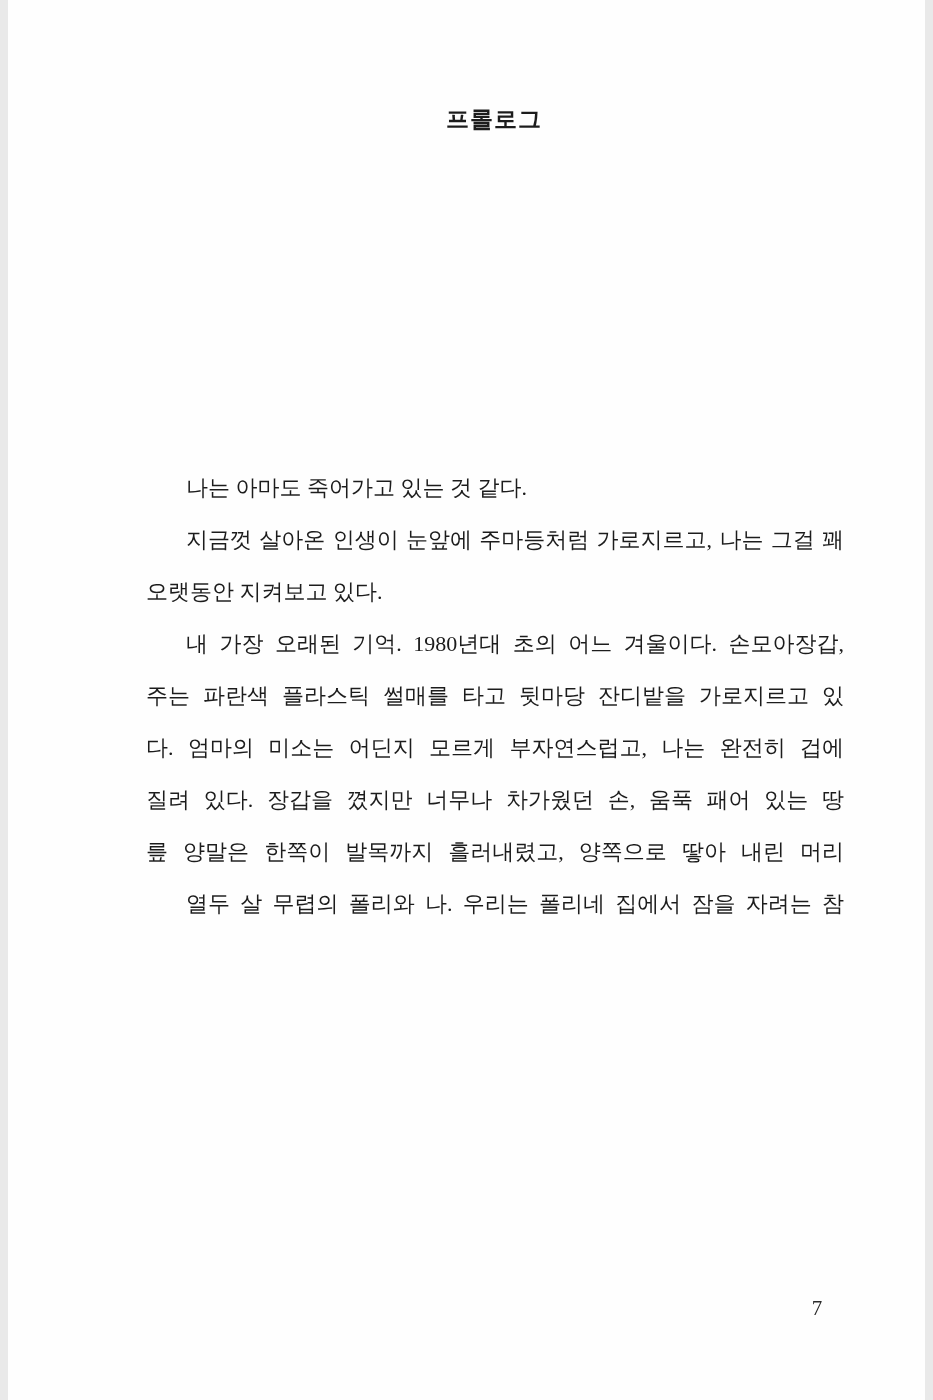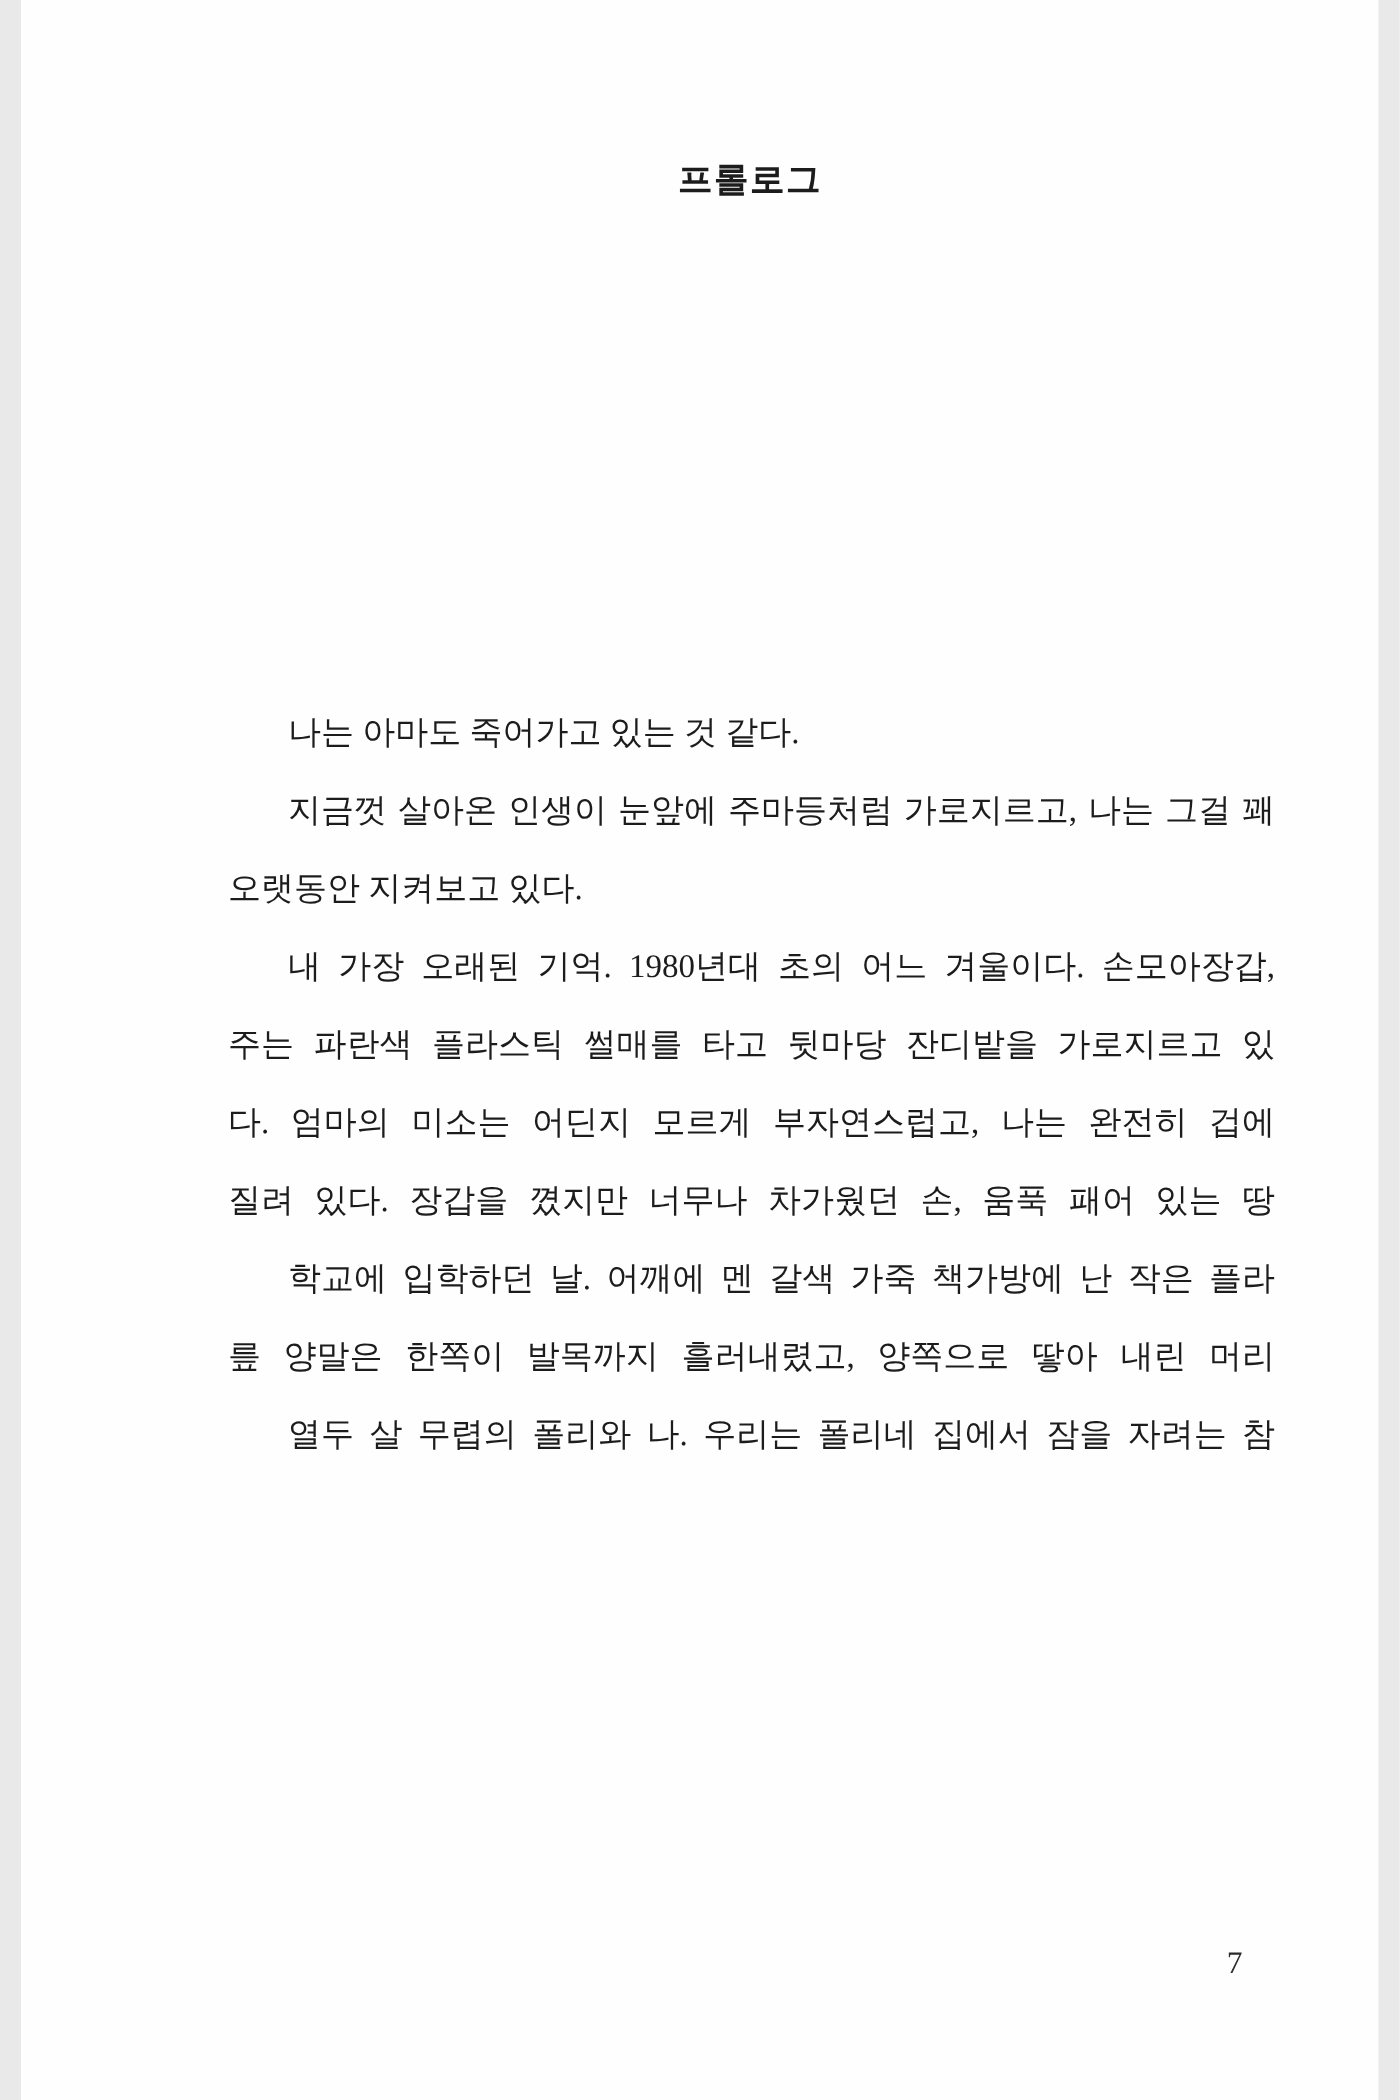--- a/index.html
+++ b/index.html
@@ -9,20 +9,21 @@
   }
   .book-page {
     position: relative;
     width: 905px;
     height: 1400px;
     margin: 0 auto;
     background: #fefefe;
     color: #1c1c1c;
     font-family: "Liberation Serif", "DejaVu Serif", serif;
     overflow: hidden;
+    padding-left: 12px;
   }
   .chapter-title {
     position: absolute;
     top: 106px;
     left: 137px;
     width: 698px;
     margin: 0;
     text-align: center;
     font-size: 23px;
     line-height: 28px;
@@ -68,19 +69,18 @@
   <h1 class="chapter-title">프롤로그</h1>
 
   <div class="body-text">
       <div class="text-line indent short">나는 아마도 죽어가고 있는 것 같다.</div>
       <div class="text-line indent">지금껏 살아온 인생이 눈앞에 주마등처럼 가로지르고, 나는 그걸 꽤</div>
       <div class="text-line short">오랫동안 지켜보고 있다.</div>
       <div class="text-line indent">내 가장 오래된 기억. 1980년대 초의 어느 겨울이다. 손모아장갑,</div>
       <div class="text-line">주는 파란색 플라스틱 썰매를 타고 뒷마당 잔디밭을 가로지르고 있</div>
       <div class="text-line">다. 엄마의 미소는 어딘지 모르게 부자연스럽고, 나는 완전히 겁에</div>
       <div class="text-line">질려 있다. 장갑을 꼈지만 너무나 차가웠던 손, 움푹 패어 있는 땅</div>
-      <div class="text-line indent">학교에 입학하던 날. 어깨에 멘 갈색 가죽 책가방에 난 작은 플라</div>
       <div class="text-line">릎 양말은 한쪽이 발목까지 흘러내렸고, 양쪽으로 땋아 내린 머리</div>
       <div class="text-line indent">열두 살 무렵의 폴리와 나. 우리는 폴리네 집에서 잠을 자려는 참</div>
     </div>
 
   <div class="page-number">7</div>
 </div>
 
 </body></html>

